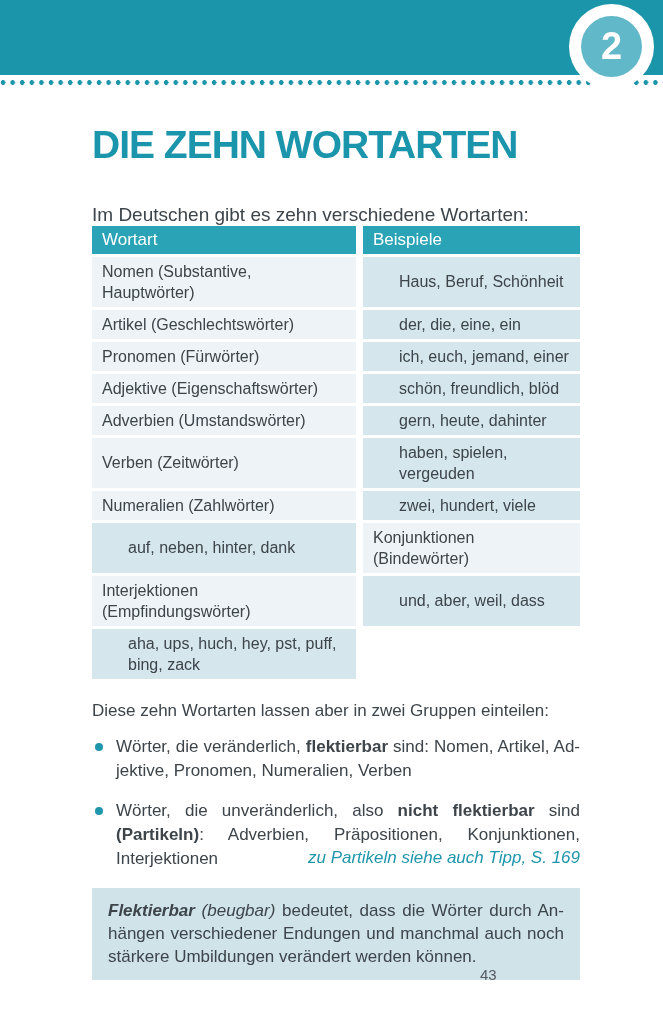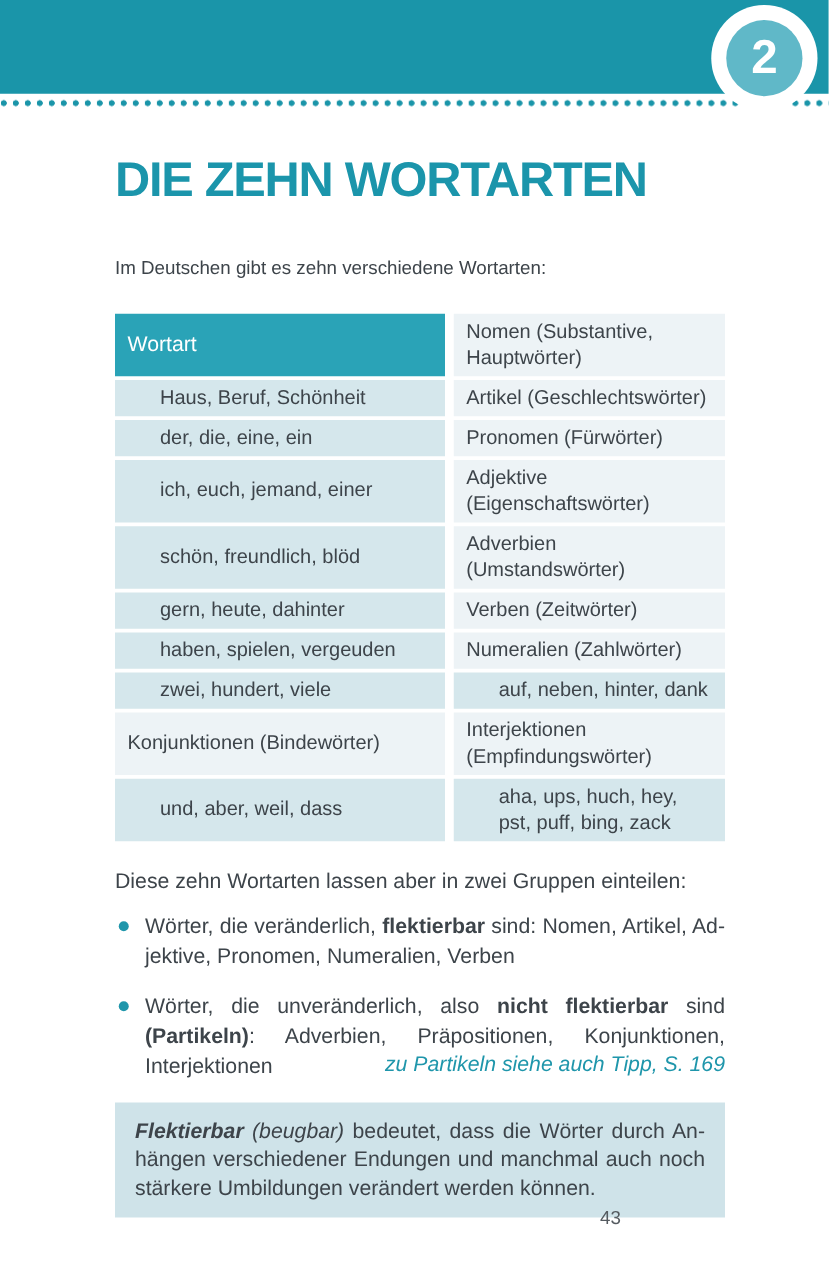--- a/index.html
+++ b/index.html
@@ -37,24 +37,24 @@
     width:61px;height:61px;border-radius:50%;background:var(--teal-light);
     display:flex;align-items:center;justify-content:center;
     color:#ffffff;font-size:38px;font-weight:bold;
   }
   
   .content{position:absolute;left:92px;top:75px;width:488px;}
   h1.page-title{
     margin-top:50px;font-size:39px;line-height:1.05;font-weight:bold;
     color:var(--title);letter-spacing:-1px;
   }
-  .intro{margin-top:38px;font-size:15px;line-height:22px;}
+  .intro{margin-top:38px;font-size:19px;line-height:22px;}
   
   .wtable{
-    margin-top:25px;display:grid;
+    display:grid;
     grid-template-columns:264px 217px;column-gap:7px;row-gap:3px;
     font-size:16px;
   }
   .wtable .th{
     background:var(--th-bg);color:#ffffff;font-size:17px;
     padding:4px 10px;min-height:27px;display:flex;align-items:center;
   }
   .wtable .td{
     padding:4px 10px;display:flex;align-items:center;line-height:21px;
   }
@@ -100,20 +100,21 @@
 </div>
 
 <main class="content">
 
   <h1 class="page-title">DIE ZEHN WORTARTEN</h1>
 
   <p class="intro">Im Deutschen gibt es zehn verschiedene Wortarten:</p>
 
   <div class="wtable">
     <div class="th">Wortart</div>
+    <div class="th">Beispiele</div>
 
     <div class="td c0">Nomen (Substantive, Hauptwörter)</div>
     <div class="td c1">Haus, Beruf, Schönheit</div>
     <div class="td c0">Artikel (Geschlechtswörter)</div>
     <div class="td c1">der, die, eine, ein</div>
     <div class="td c0">Pronomen (Fürwörter)</div>
     <div class="td c1">ich, euch, jemand, einer</div>
     <div class="td c0">Adjektive (Eigenschaftswörter)</div>
     <div class="td c1">schön, freundlich, blöd</div>
     <div class="td c0">Adverbien (Umstandswörter)</div>

